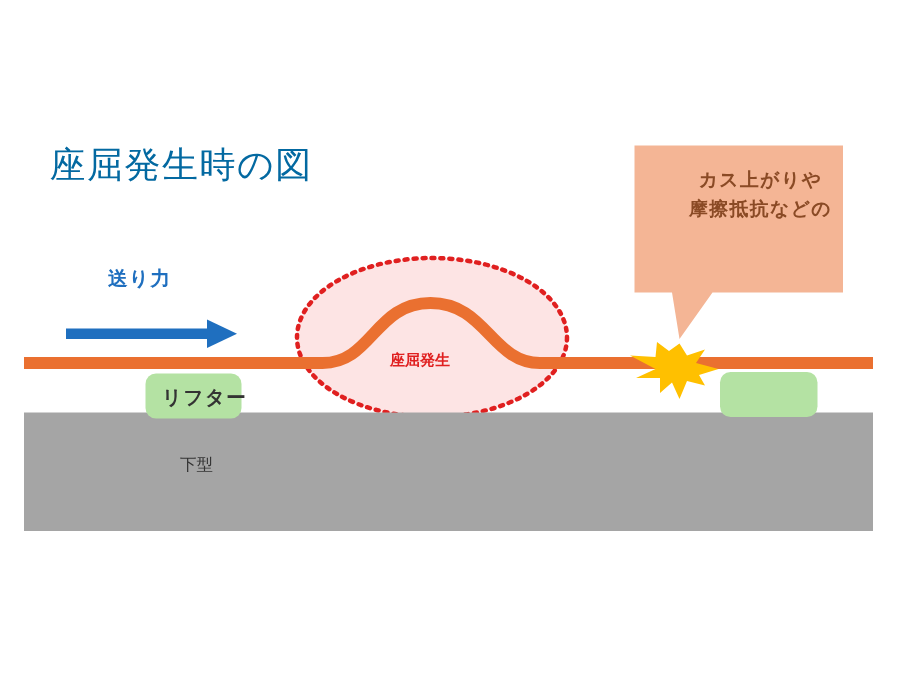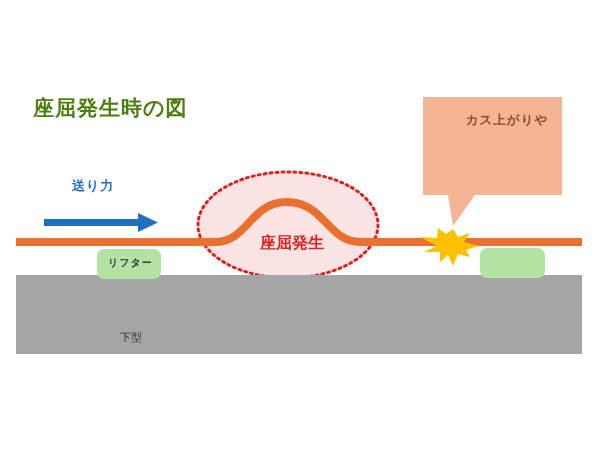--- a/index.html
+++ b/index.html
@@ -1,27 +1,27 @@
 <!DOCTYPE html>
 <html><head>
 <meta charset="utf-8">
 <style>
   html,body{margin:0;padding:0;background:#fff;}
   body{width:600px;height:450px;position:relative;overflow:hidden;font-family:"DejaVu Sans","Liberation Sans",sans-serif;}
   .abs{position:absolute;}
-  #title{left:33px;top:94px;font-size:21px;font-weight:bold;color:#4d7c0f;letter-spacing:1px;}
+  #title{left:33px;top:94px;font-size:24px;font-weight:normal;color:#0369a1;letter-spacing:1px;}
   #die{left:16px;top:275px;width:566px;height:79px;background:#a5a5a5;}
-  #die-label{left:120px;top:302px;font-size:11px;color:#333;margin-top:28px;}
+  #die-label{left:120px;top:302px;font-size:11px;color:#333;}
   .lifter{background:#b4e2a3;border-radius:7px;}
   #lifter1{left:97px;top:249px;width:64px;height:30px;}
-  #lifter1-label{left:108px;top:256px;font-size:10px;font-weight:bold;color:#333;letter-spacing:1px;}
+  #lifter1-label{left:108px;top:256px;font-size:13px;font-weight:bold;color:#333;letter-spacing:1px;}
   #lifter2{left:480px;top:248px;width:65px;height:30px;}
   #arrow-label{left:72px;top:177px;font-size:13px;font-weight:bold;color:#1f6fbf;letter-spacing:1px;}
   #callout-text{left:423px;top:110px;width:168px;text-align:center;font-size:12.5px;font-weight:bold;color:#8a4a25;line-height:19px;letter-spacing:1px;}
-  #buckle-label{left:260px;top:233px;font-size:16px;font-weight:bold;color:#e02020;}
+  #buckle-label{left:260px;top:233px;font-size:10px;font-weight:bold;color:#e02020;}
   svg{position:absolute;left:0;top:0;}
 </style>
 </head>
 <body>
 
 <svg width="600" height="450">
 
   <polygon points="423,97 562,97 562,195 475,195 453,226 448,195 423,195" fill="#f4b595"></polygon>
 
   <ellipse cx="288" cy="225" rx="90" ry="53" fill="#fde4e4" stroke="#e02020" stroke-width="3" stroke-dasharray="2,4" stroke-linecap="round"></ellipse>
@@ -42,13 +42,14 @@
 
 <div class="abs" id="die"></div>
 <div class="abs" id="die-label">下型</div>
 
 <div class="abs lifter" id="lifter1"></div>
 <div class="abs" id="lifter1-label">リフター</div>
 <div class="abs lifter" id="lifter2"></div>
 
 <div class="abs" id="callout-text">
   <div>カス上がりや</div>
+  <div>摩擦抵抗などの</div>
 </div>
 
 </body></html>

